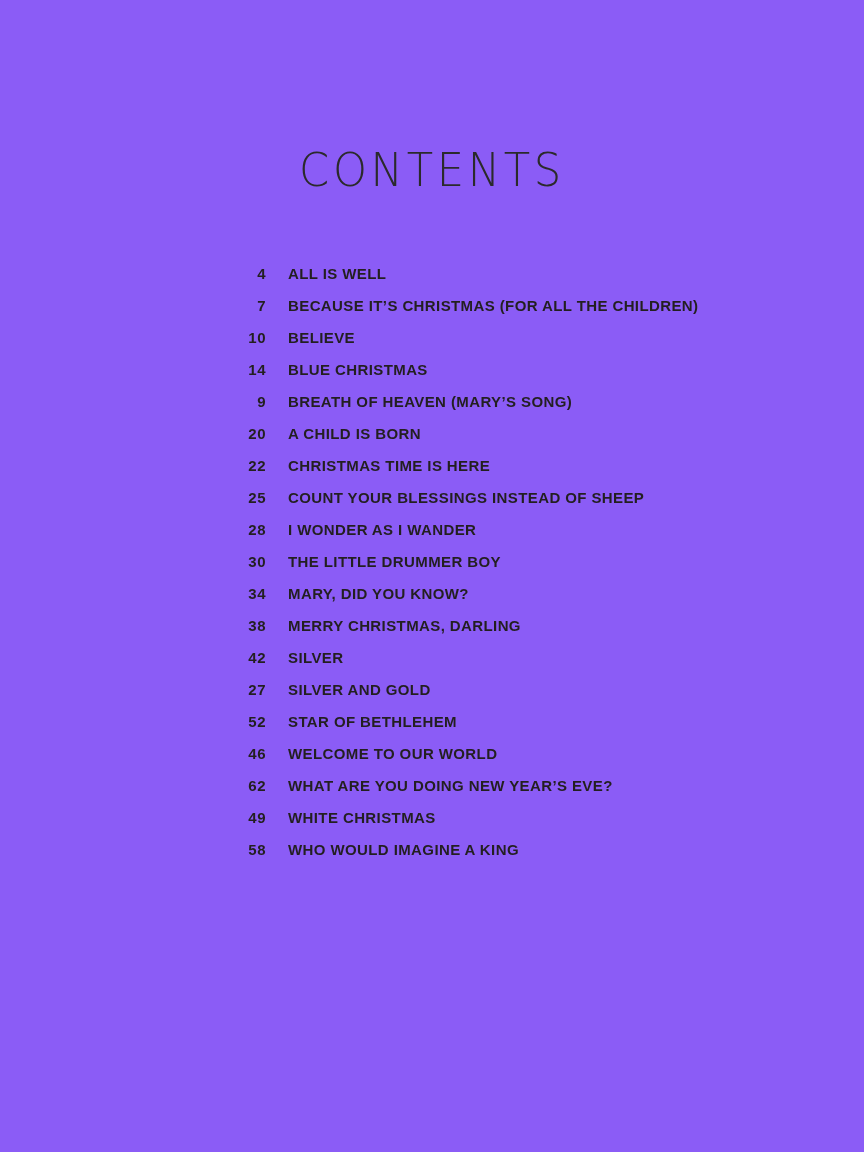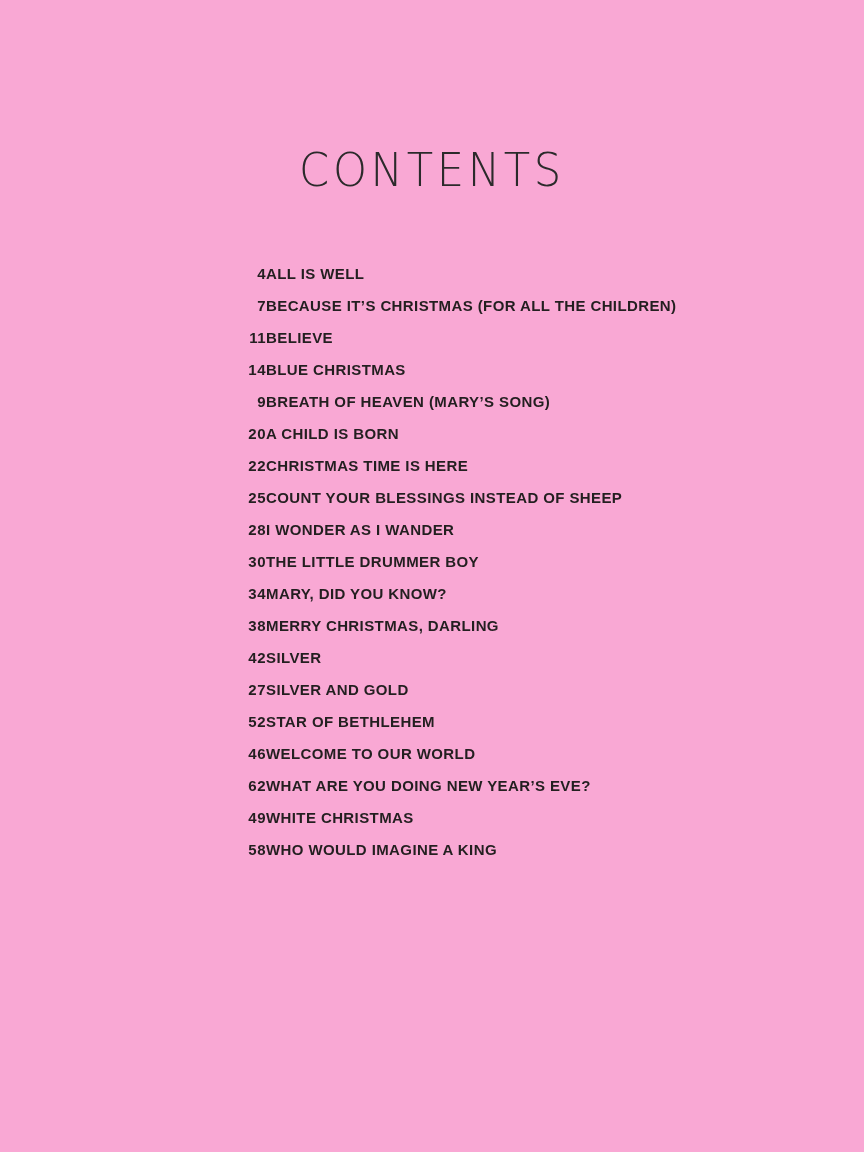--- a/index.html
+++ b/index.html
@@ -4,21 +4,21 @@
 <style>
   html, body {
     margin: 0;
     padding: 0;
     background: #ffffff;
   }
   .page {
     position: relative;
     width: 864px;
     height: 1152px;
-    background: #f9a8d4;
+    background: #8b5cf6;
     overflow: hidden;
     font-family: "Liberation Sans", sans-serif;
   }
   .title {
     position: absolute;
     top: 146px;
     left: 0;
     right: 0;
     margin: 0;
     text-align: center;
@@ -45,20 +45,21 @@
     font-size: 15px;
     font-weight: 700;
   }
   .num {
     width: 266px;
     text-align: right;
     letter-spacing: 0.5px;
     flex: 0 0 auto;
   }
   .song {
+    padding-left: 22px;
     letter-spacing: 0.4px;
     white-space: nowrap;
   }
 </style>
 </head>
 <body>
 
 <div class="page">
   <h1 class="title">CONTENTS</h1>
   <div class="toc">
@@ -66,21 +67,21 @@
     <span class="num">4</span>
     <span class="song">ALL IS WELL</span>
   </div>
 
   <div class="row">
     <span class="num">7</span>
     <span class="song">BECAUSE IT’S CHRISTMAS (FOR ALL THE CHILDREN)</span>
   </div>
 
   <div class="row">
-    <span class="num">11</span>
+    <span class="num">10</span>
     <span class="song">BELIEVE</span>
   </div>
 
   <div class="row">
     <span class="num">14</span>
     <span class="song">BLUE CHRISTMAS</span>
   </div>
 
   <div class="row">
     <span class="num">9</span>

